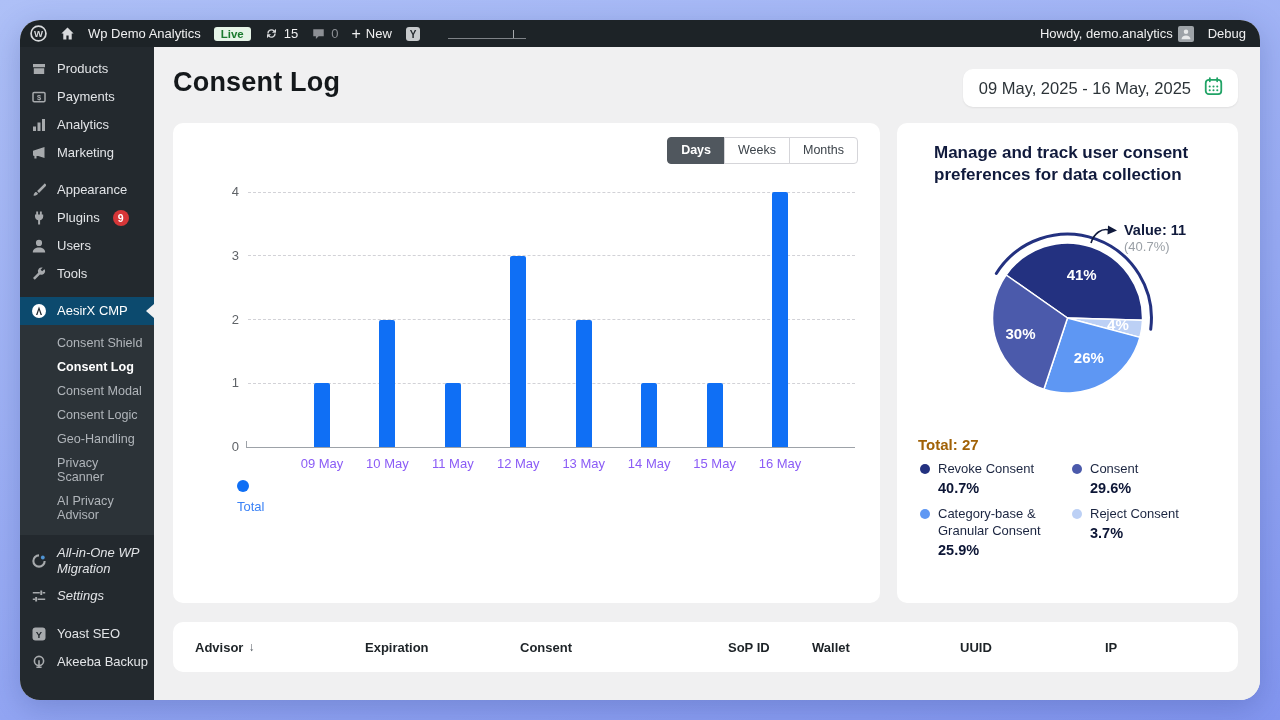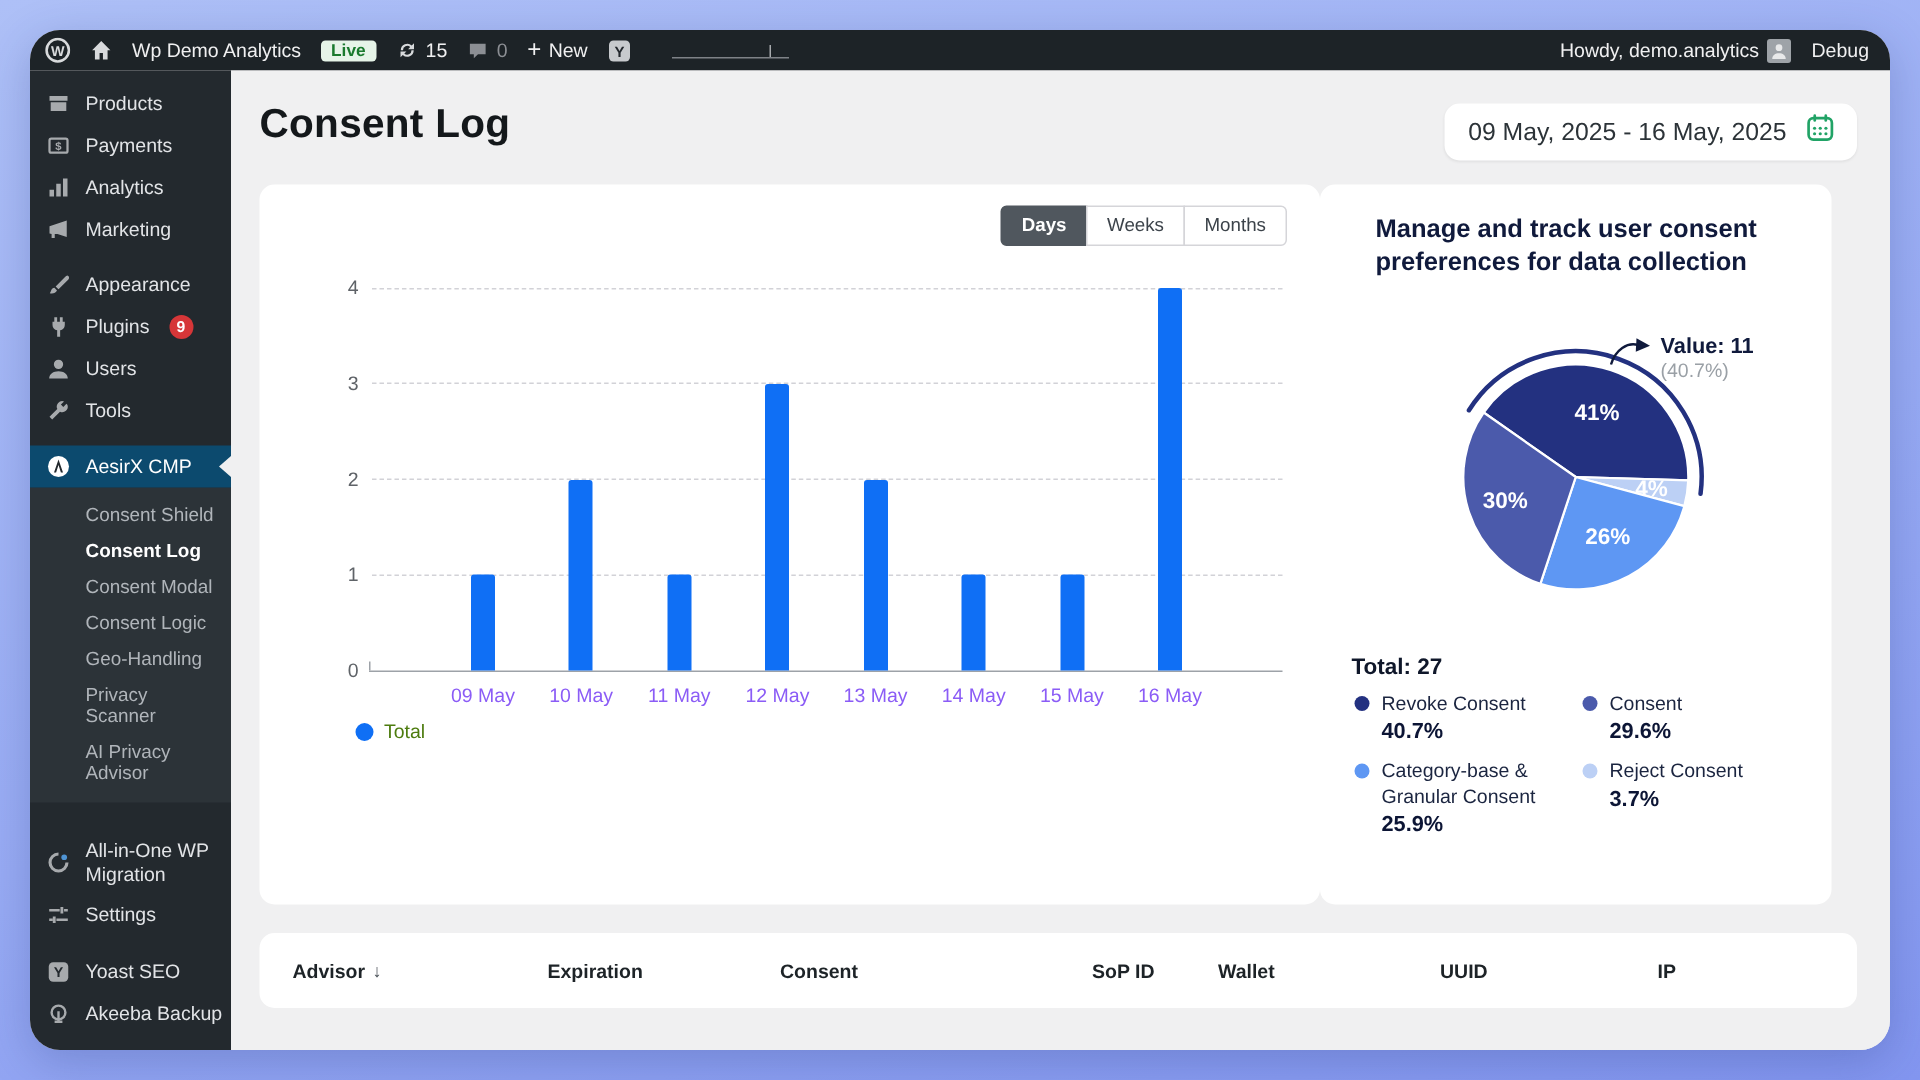--- a/index.html
+++ b/index.html
@@ -35,47 +35,47 @@
   .submenu { background:#2c3338; padding:6px 0 8px; }
   .sub-item { padding:5px 8px 5px 37px; color:#b0b5ba; font-size:12.6px; cursor:pointer; }
   .sub-item.on { color:#fff; font-weight:700; }
 
   
   .content-head { display:flex; align-items:flex-start; justify-content:space-between; padding:20px 22px 0 19px; }
   .page-title { font-size:27px; font-weight:700; color:#14181b; letter-spacing:.2px; }
   .date-pill { background:#fff; border-radius:10px; height:38px; margin-top:2px; display:flex; align-items:center; gap:12px; padding:0 14px 0 16px; font-size:16.5px; color:#2c3338; box-shadow:0 1px 2px rgba(0,0,0,.07); cursor:pointer; }
 
   
-  .cards { display:flex; padding:16px 22px 0 19px; }
+  .cards { display:flex; gap:17px; padding:16px 22px 0 19px; }
   .card { background:#fff; border-radius:10px; }
   .chart-card { width:707px; height:480px; position:relative; }
   .pie-card { width:341px; height:480px; position:relative; }
 
   
   .tabs { position:absolute; top:14px; right:22px; display:flex; z-index:2; }
   .tab { height:27px; line-height:25px; padding:0 13px; font-size:12.5px; color:#3c434a; background:#fff; border:1px solid #d5d5d9; margin-left:-1px; cursor:pointer; }
   .tab:first-child { border-radius:4px 0 0 4px; margin-left:0; }
   .tab:last-child { border-radius:0 4px 4px 0; }
   .tab.active { background:#50575e; border-color:#50575e; color:#fff; font-weight:600; }
 
   
   .plot { position:absolute; inset:0; }
   .gl { position:absolute; left:75px; width:607px; border-top:1px dashed #d2d2d7; }
   .axis { position:absolute; left:73px; width:609px; border-top:1.5px solid #9da2a8; }
   .ytick { position:absolute; left:73px; width:1px; height:6px; background:#9da2a8; }
   .ylab { position:absolute; left:38px; width:28px; text-align:right; font-size:13px; color:#5f6368; }
   .xlab { position:absolute; width:64px; text-align:center; font-size:13px; color:#8b5cf6; }
   .bar { position:absolute; width:16px; background:#0f6ff5; border-radius:2px 2px 0 0; cursor:pointer; }
-  .bar-legend { position:absolute; left:64px; top:357px; display:flex; align-items:center; gap:7px; font-size:13px; color:#4d7c0f; cursor:pointer; }
+  .bar-legend { position:absolute; left:64px; top:357px; display:flex; gap:7px; font-size:13px; color:#3b82f6; cursor:pointer;flex-direction:column; }
   .dot { width:12px; height:12px; border-radius:50%; }
 
   
   .pie-head { padding:19px 24px 0 37px; font-size:17px; line-height:1.28; font-weight:700; color:#101a3c; }
   .pie-svg { position:absolute; top:88px; left:0; }
-  .total-label { position:absolute; left:21px; top:313px; font-size:15px; font-weight:700; color:#0f172a; }
+  .total-label { position:absolute; left:21px; top:313px; font-size:15px; font-weight:700; color:#a16207; }
   .pie-legend { position:absolute; left:23px; top:338px; right:14px; display:grid; grid-template-columns:150px 1fr; column-gap:2px; row-gap:10px; }
   .pl-item { display:flex; gap:8px; cursor:pointer; }
   .pl-dot { width:10px; height:10px; border-radius:50%; margin-top:3px; flex:0 0 10px; }
   .pl-label { font-size:13px; color:#1b2540; line-height:1.3; }
   .pl-pct { font-size:14.5px; font-weight:700; color:#0c1535; margin-top:2px; }
 
   
   .table-card { margin:19px 22px 0 19px; height:50px; display:grid; grid-template-columns:170px 155px 208px 84px 148px 145px 1fr; align-items:center; padding-left:22px; font-size:13px; font-weight:600; color:#1d2327; }
   .th { cursor:pointer; display:flex; align-items:center; gap:5px; }
   .sort-arrow { font-size:12px; color:#50575e; }
@@ -229,21 +229,21 @@
         </div>
         <div class="submenu">
           <div class="sub-item">Consent Shield</div>
           <div class="sub-item on">Consent Log</div>
           <div class="sub-item">Consent Modal</div>
           <div class="sub-item">Consent Logic</div>
           <div class="sub-item">Geo-Handling</div>
           <div class="sub-item">Privacy Scanner</div>
           <div class="sub-item">AI Privacy Advisor</div>
         </div>
-        <div class="side-group" style="margin-top: 18px;">
+        <div class="side-group" style="margin-top: 4px; font-style: italic;">
           <div class="side-item">
             <span class="ic">
               <svg width="16" height="16" viewBox="0 0 16 16">
                 <path d="M8 1.3A6.7 6.7 0 1 0 14.7 8h-2.1A4.6 4.6 0 1 1 8 3.4z" fill="currentColor"></path>
                 <circle cx="11.8" cy="4.5" r="1.9" fill="#4f94d4"></circle>
               </svg>
             </span>
             <span>All-in-One WP Migration</span>
           </div>
           <div class="side-item">

